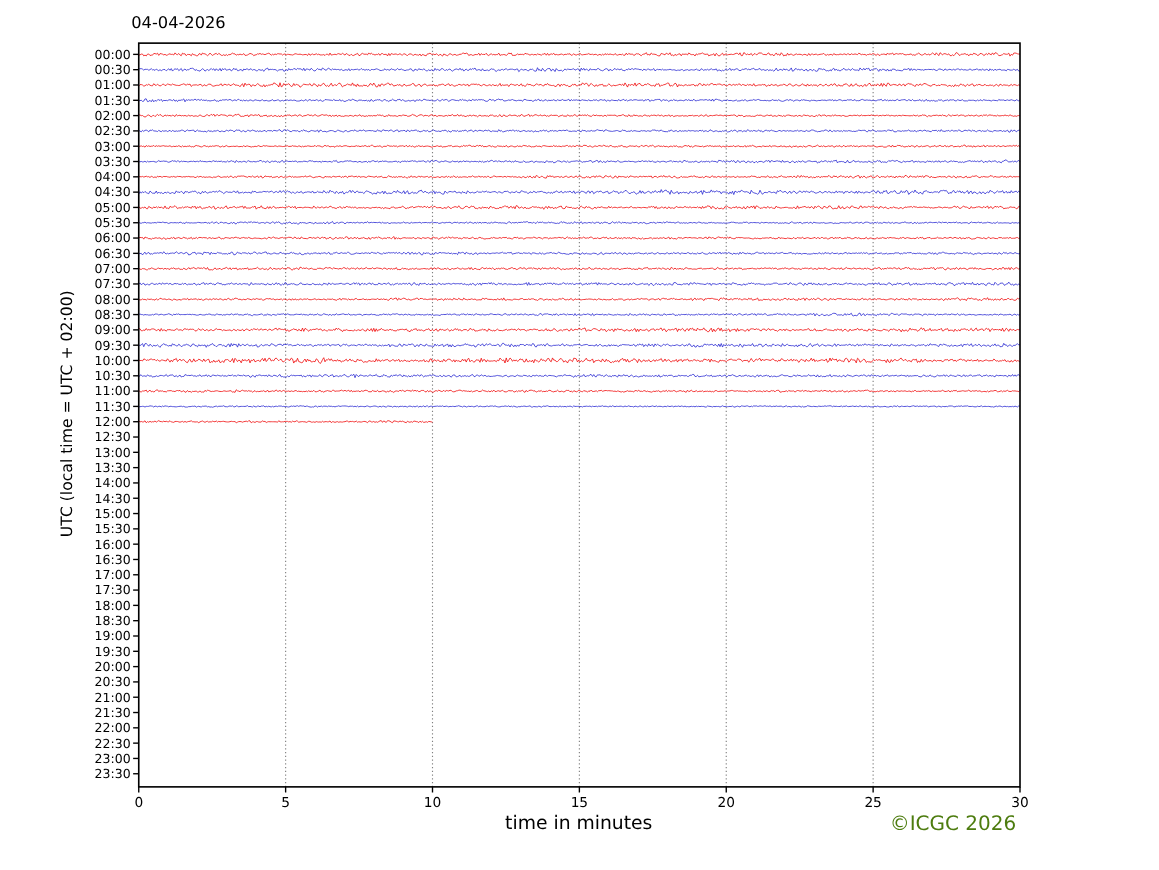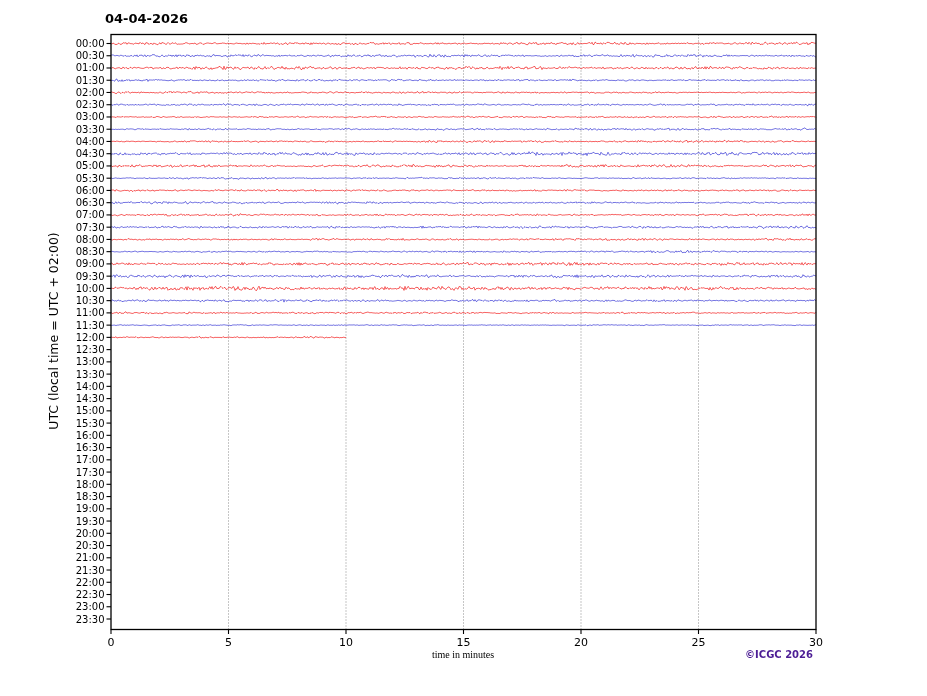--- a/index.html
+++ b/index.html
@@ -15,21 +15,20 @@
     background: #ffffff;
     overflow: hidden;
   }
   .date-label {
     position: absolute;
     left: 105px;
     top: 11px;
     font-size: 13px;
     color: #000000;
     white-space: nowrap;
-    font-weight: bold;
   }
   .plot-title {
     position: absolute;
     right: 107px;
     top: 11px;
     font-size: 13px;
     color: #000000;
     white-space: nowrap;
   }
   .ylabel {
@@ -40,32 +39,31 @@
     transform-origin: center center;
     font-size: 12.5px;
     color: #000000;
     white-space: nowrap;
   }
   .xlabel {
     position: absolute;
     left: 463px;
     top: 649px;
     transform: translateX(-50%);
-    font-size: 10px;
-    color: #000000;
-    white-space: nowrap;
-    font-family: Liberation Serif, serif;
+    font-size: 15px;
+    color: #000000;
+    white-space: nowrap;
   }
   .copyright {
     position: absolute;
     right: 114px;
     top: 649px;
-    font-size: 10px;
-    font-weight: bold;
-    color: #4c1d95;
+    font-size: 16px;
+    font-weight: normal;
+    color: #4d7c0f;
     white-space: nowrap;
   }
   svg.plot {
     position: absolute;
     left: 0;
     top: 0;
   }
   svg text {
     font-family: "DejaVu Sans", "Liberation Sans", sans-serif;
     fill: #000000;

